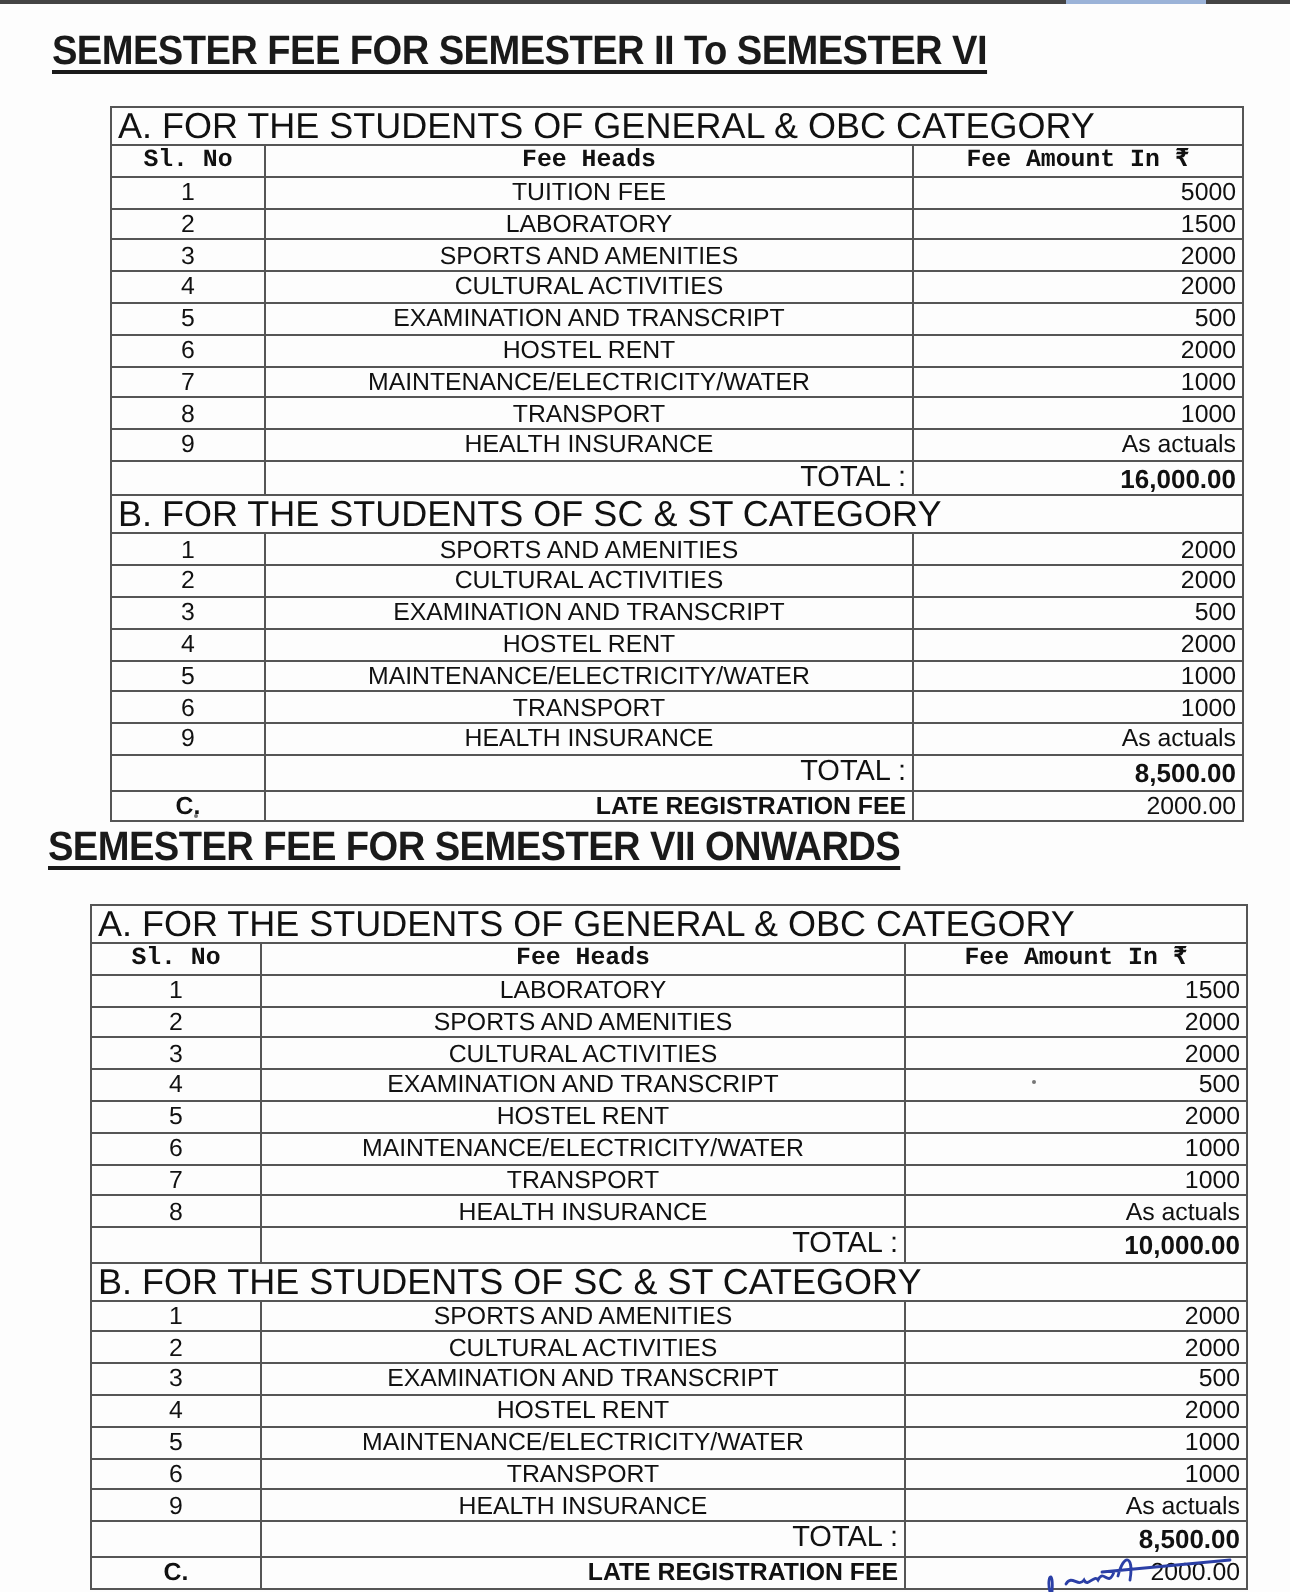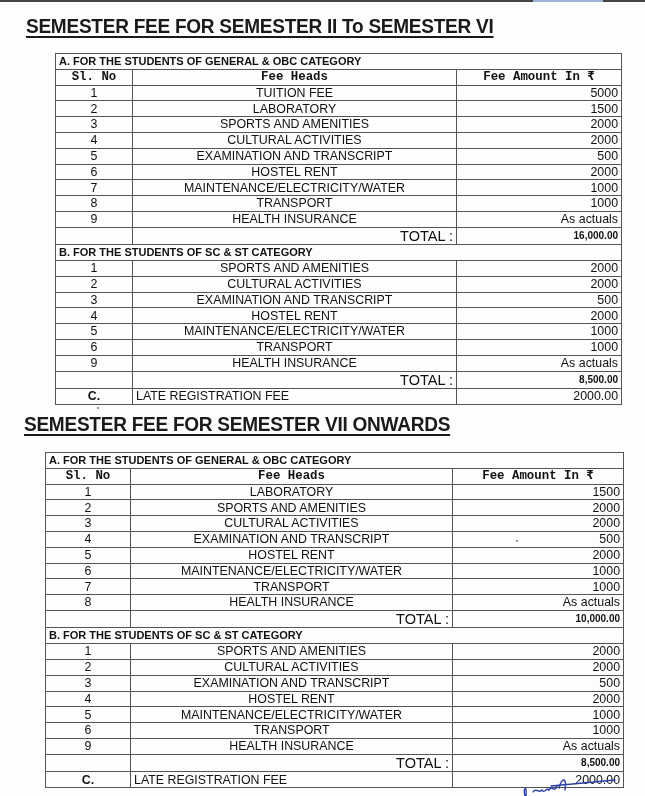--- a/index.html
+++ b/index.html
@@ -14,30 +14,30 @@
     text-decoration-thickness:2px; text-underline-offset:3px; letter-spacing:-0.3px;
     transform:scaleX(0.93); transform-origin:left top; white-space:nowrap; color:#1a1a1a;
   }
   table.fee {
     position:absolute; border-collapse:collapse; table-layout:fixed;
     font-size:12.4px; line-height:1;
   }
   table.fee td {
     border:1px solid #555; padding:0 3px; height:14.8px; white-space:nowrap; overflow:hidden;
   }
-  td.sec { font-weight:bold; font-size:11px; text-align:left; padding-left:6px; }
+  td.sec { font-weight:normal; font-size:18px; text-align:left; padding-left:6px; }
   td.colh { font-weight:bold; text-align:center;font-family:Liberation Mono, monospace; }
   td.sl { text-align:center; }
   td.head { text-align:center; padding-left:6px; }
   td.amt { text-align:right; padding-right:2px; }
   tr.total td { height:16.5px; }
   td.totlbl { text-align:right; font-weight:normal; font-size:14.5px; padding-right:10px; }
-  td.totval { text-align:right; font-weight:bold; font-size:10px; padding-right:6px; }
+  td.totval { text-align:right; font-weight:bold; font-size:13px; padding-right:6px; }
   td.cl { text-align:center; font-weight:bold; }
-  td.clh { text-align:left; font-weight:normal; padding-left:6px; }
+  td.clh { text-align:right; font-weight:bold; padding-left:6px; }
   td.clv { text-align:right; font-weight:normal; padding-right:6px; }
   td.blank { border-top:1px solid #555; }
   .signature { position:absolute; left:515px; top:776px; }
   .speck { position:absolute; width:2px; height:2px; background:#777; border-radius:1px; }
 </style>
 </head>
 <body>
 
 <div class="topbar"></div>
 <div class="topbar-accent"></div>

